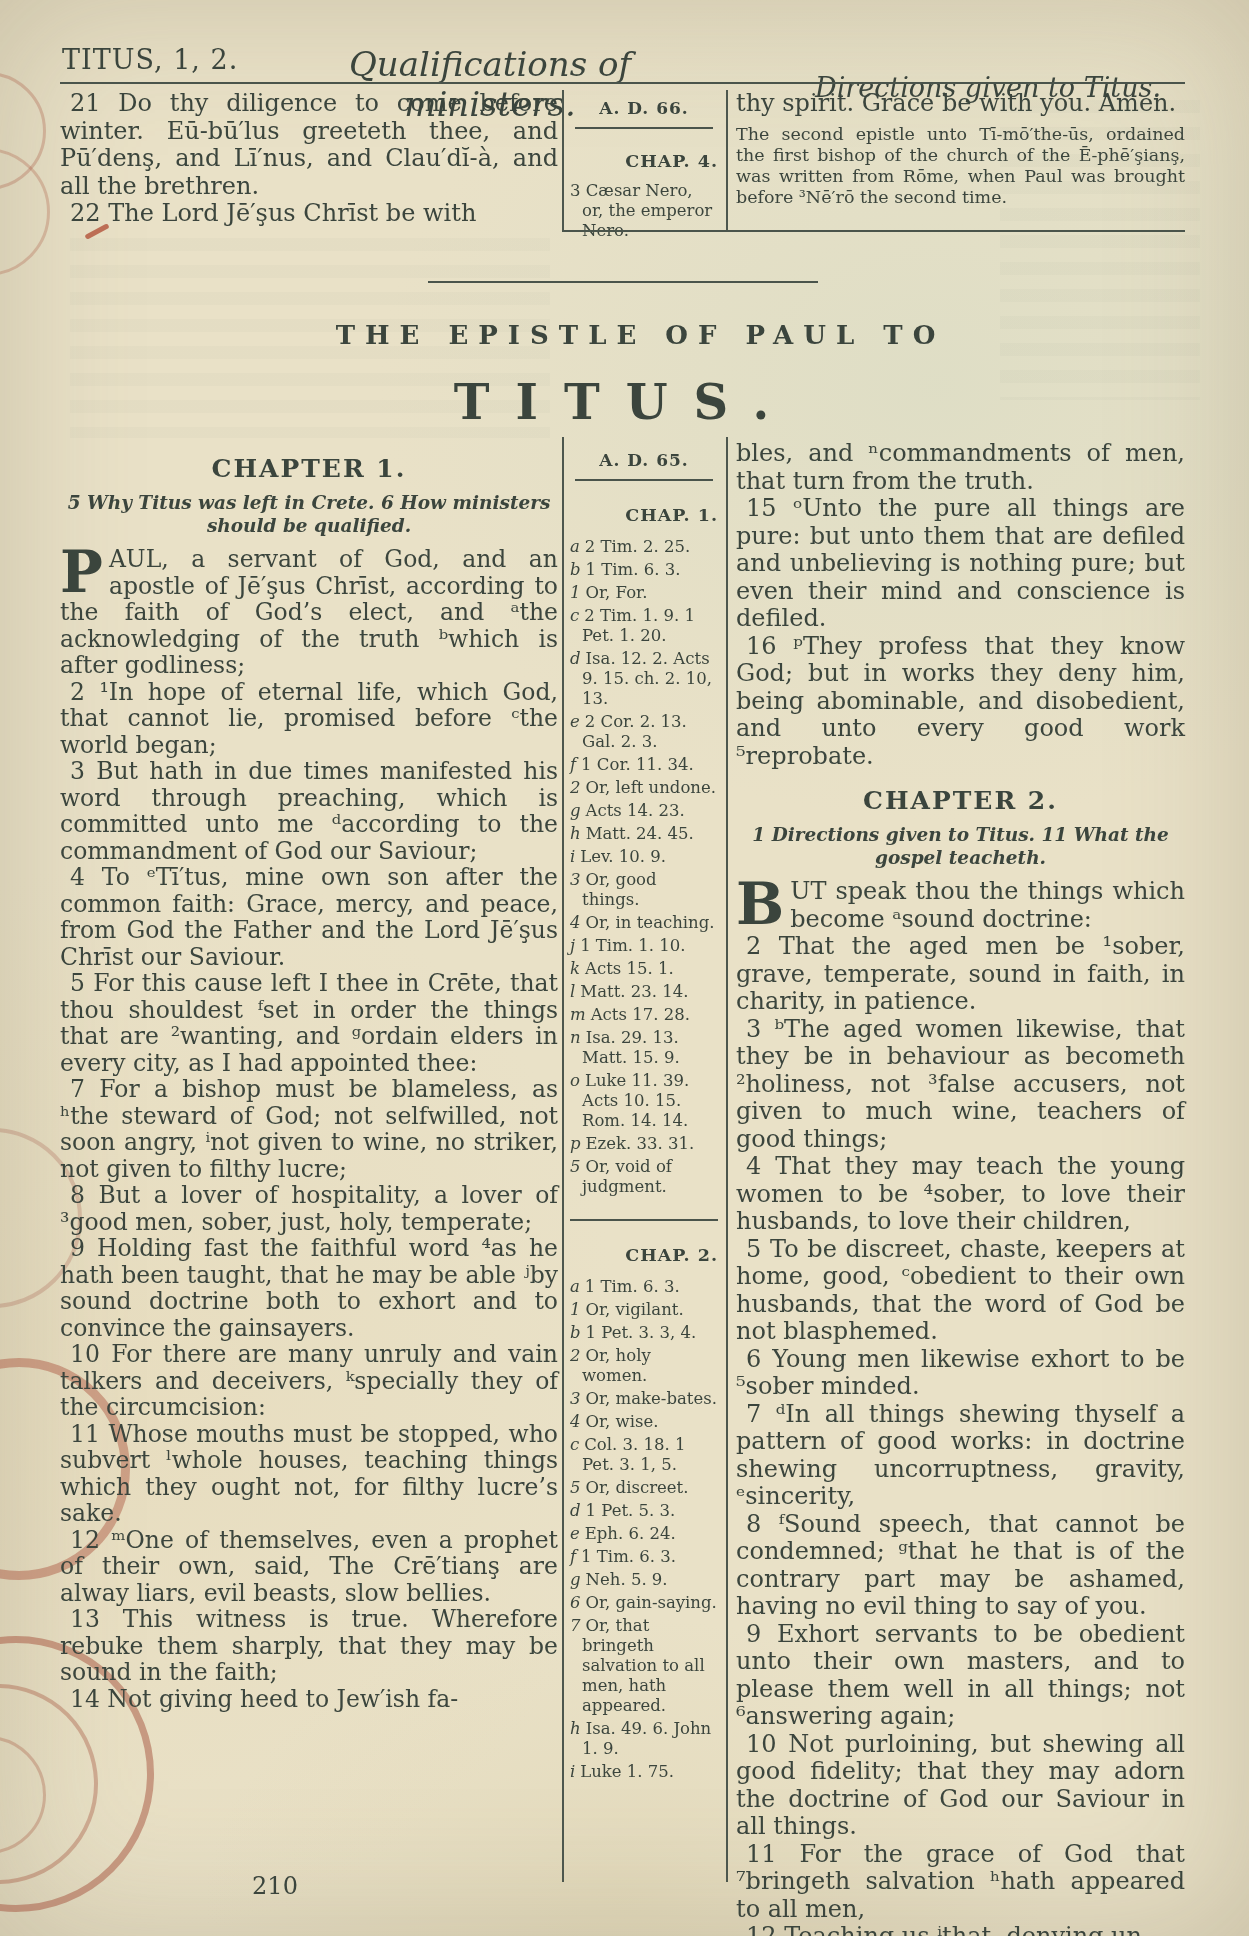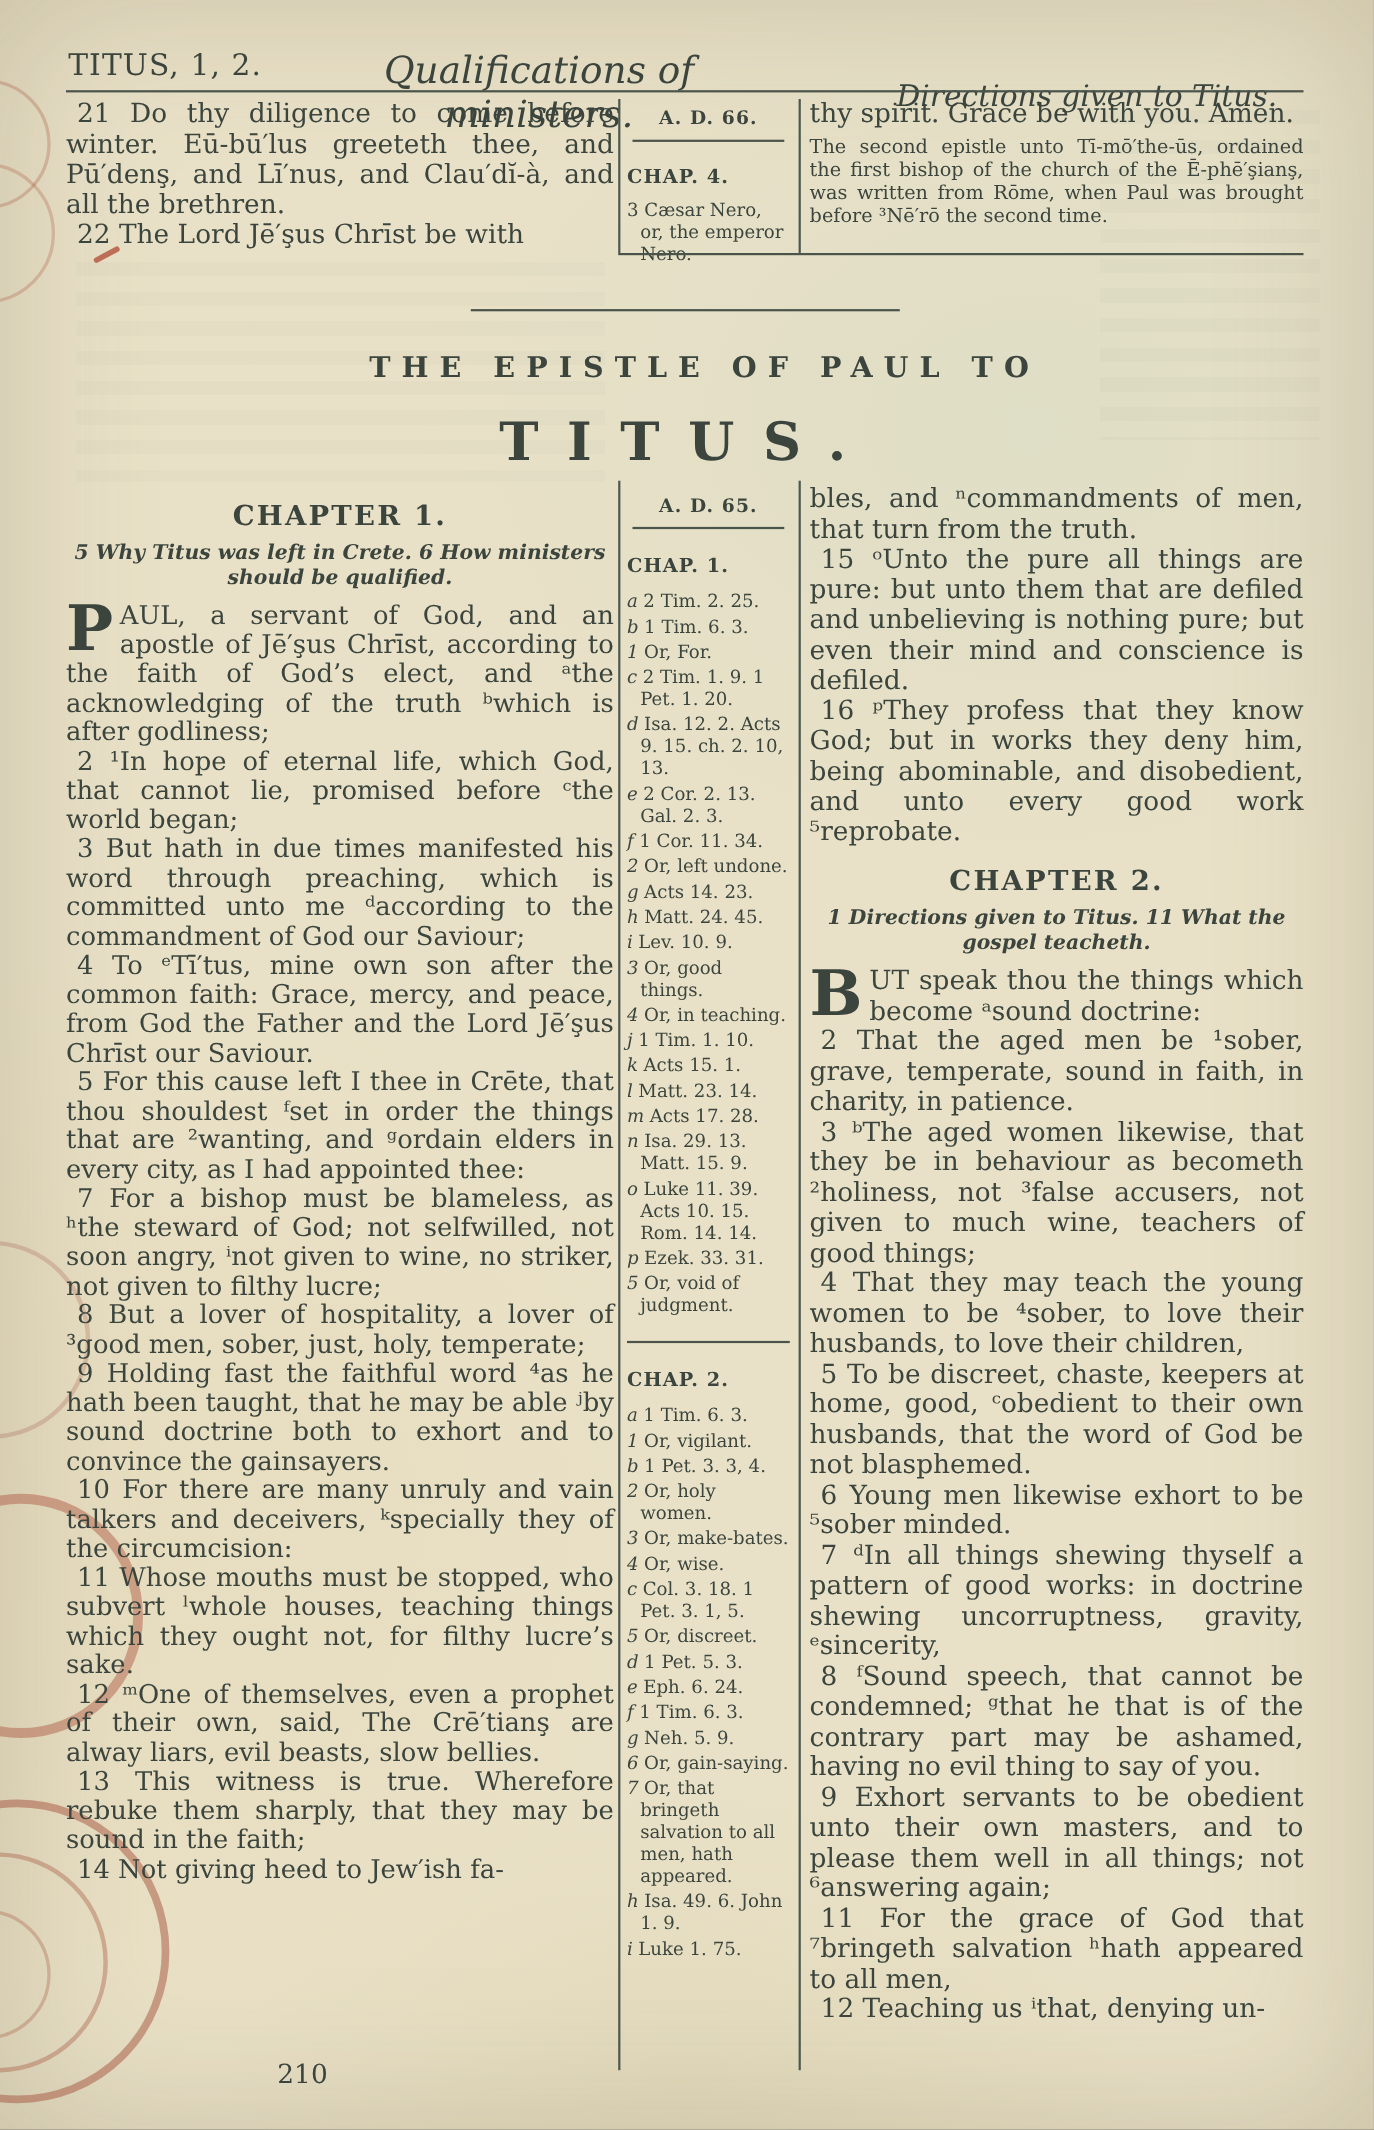--- a/index.html
+++ b/index.html
@@ -29,21 +29,21 @@
   .maincenter{left:570px;top:450px;width:148px;}
   .mainright{left:736px;top:440px;width:449px;}
   p{margin:0;}
   .verse{font-size:23.5px;line-height:26.5px;text-align:justify;text-indent:10px;}
   .mainright .verse{font-size:24px;line-height:27.5px;}
   .topleft .verse,.topright .verse{font-size:24px;line-height:27.5px;}
   .verse.cont,.verse.first{text-indent:0;}
   .subscription{margin-top:6px;font-size:17.5px;line-height:21px;text-align:justify;}
   .ad{ text-align:center;font-size:17px;font-weight:bold;letter-spacing:1px;}
   .minirule{width:138px;height:2px;background:#4a544b;margin:9px auto 0;}
-  .chaplabel{text-align:left;font-size:17.5px;font-weight:bold;letter-spacing:1px;margin:24px 0 12px;}
+  .chaplabel{text-align:right;font-size:17.5px;font-weight:bold;letter-spacing:1px;margin:24px 0 12px;}
   .topcenter .chaplabel{margin:22px 0 10px;}
   .ref{font-size:16.5px;line-height:20px;margin:3px 0;padding-left:12px;text-indent:-12px;text-align:left;}
   .ref .mk{font-style:italic;margin-right:5px;}
   .colrule{width:100%;height:2px;background:#4a544b;margin-top:22px;}
   .chapheading{margin:6px 0 8px;text-align:center;font-size:25px;letter-spacing:2px;font-weight:bold;}
   .chapheading.ch2{margin-top:16px;}
   .summary{text-align:center;font-style:italic;font-weight:bold;font-size:18.5px;line-height:23px;margin-bottom:9px;}
   .dropcap{float:left;font-size:57px;line-height:45px;font-weight:bold;padding:3px 6px 0 0;}
   .title1{position:absolute;top:320px;left:0;width:1249px;text-align:center;font-size:26px;font-weight:bold;letter-spacing:10px;margin-left:16px;}
   .title2{position:absolute;top:374px;left:0;width:1249px;text-align:center;font-size:48px;font-weight:bold;letter-spacing:26px;}
@@ -227,19 +227,20 @@
     <div>
 
     <p class="verse">2 That the aged men be ¹sober, grave, temperate, sound in faith, in charity, in patience.</p>
         <p class="verse">3 ᵇThe aged women likewise, that they be in behaviour as becometh ²holiness, not ³false accusers, not given to much wine, teachers of good things;</p>
         <p class="verse">4 That they may teach the young women to be ⁴sober, to love their husbands, to love their children,</p>
         <p class="verse">5 To be discreet, chaste, keepers at home, good, ᶜobedient to their own husbands, that the word of God be not blasphemed.</p>
         <p class="verse">6 Young men likewise exhort to be ⁵sober minded.</p>
         <p class="verse">7 ᵈIn all things shewing thyself a pattern of good works: in doctrine shewing uncorruptness, gravity, ᵉsincerity,</p>
         <p class="verse">8 ᶠSound speech, that cannot be condemned; ᵍthat he that is of the contrary part may be ashamed, having no evil thing to say of you.</p>
         <p class="verse">9 Exhort servants to be obedient unto their own masters, and to please them well in all things; not ⁶answering again;</p>
+        <p class="verse">10 Not purloining, but shewing all good fidelity; that they may adorn the doctrine of God our Saviour in all things.</p>
         <p class="verse">11 For the grace of God that ⁷bringeth salvation ʰhath appeared to all men,</p>
         <p class="verse">12 Teaching us ⁱthat, denying un-</p>
       </div>
   </div>
 
   <div class="pagenum">210</div>
 </div>
 
 </body></html>

